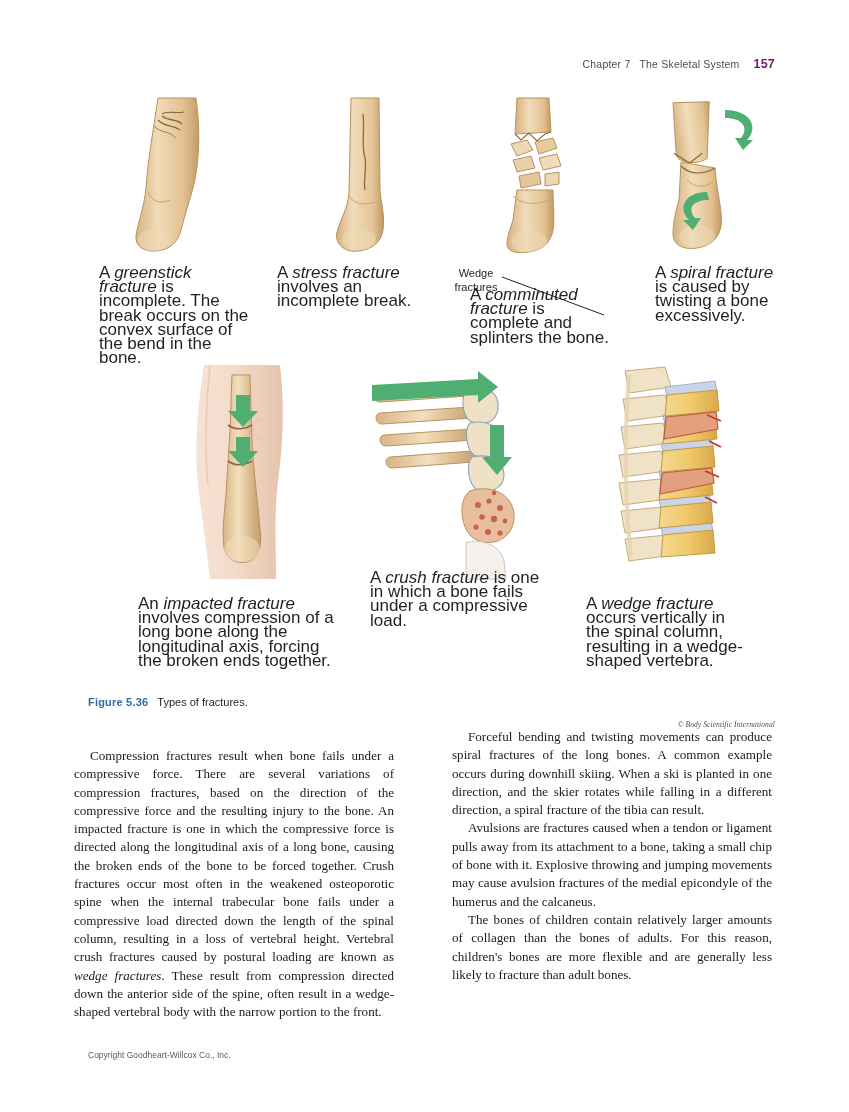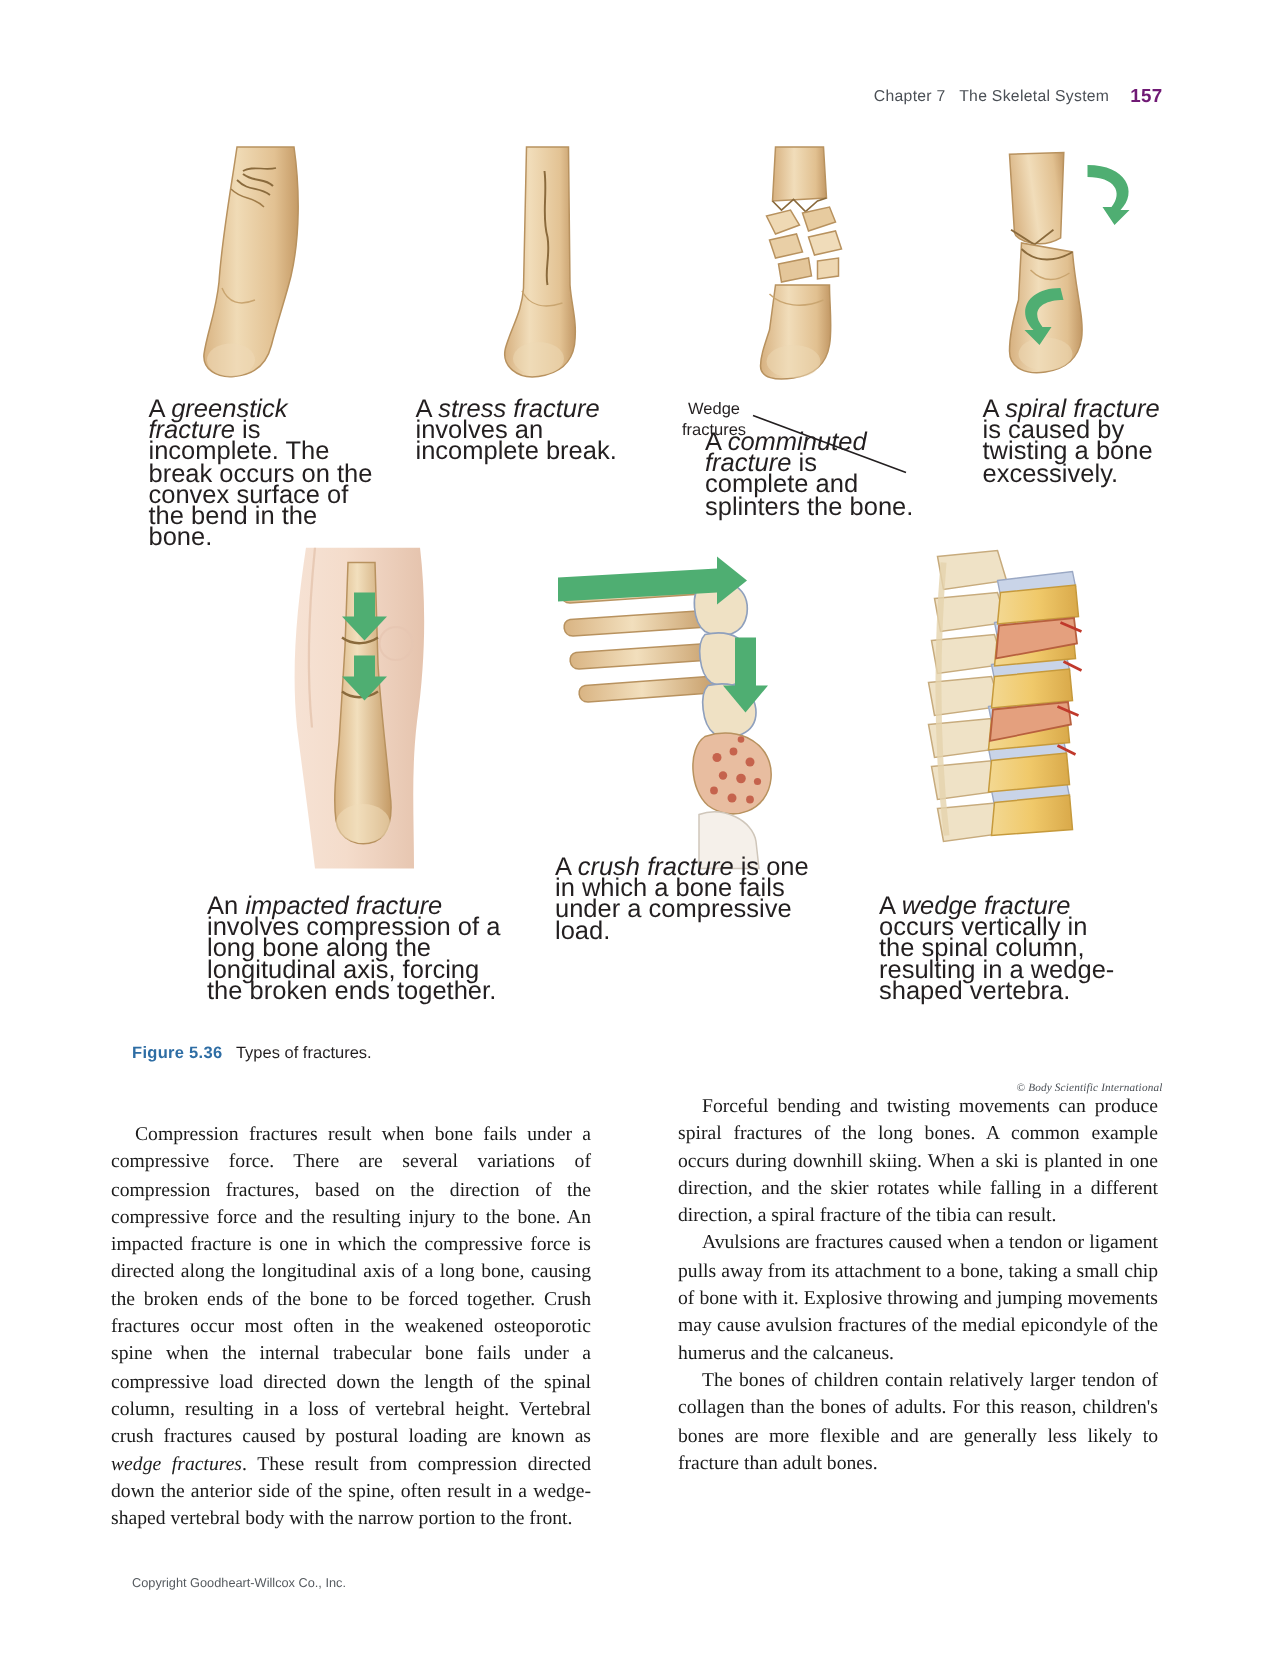--- a/index.html
+++ b/index.html
@@ -386,18 +386,18 @@
 
   <div class="col left">
     <p class="first">
       <span>Compression fractures result when bone fails under a compressive force. There are several variations of compression fractures, based on the direction of the compressive force and the resulting injury to the bone. An impacted fracture is one in which the compressive force is directed along the longitudinal axis of a long bone, causing the broken ends of the bone to be forced together. Crush fractures occur most often in the weakened osteoporotic spine when the internal trabecular bone fails under a compressive load directed down the length of the spinal column, resulting in a loss of vertebral height. Vertebral crush fractures caused by postural loading are known as </span><i>wedge fractures</i><span>. These result from compression directed down the anterior side of the spine, often result in a wedge-shaped vertebral body with the narrow portion to the front.</span>
     </p>
   </div>
 
   <div class="col right">
     <p>Forceful bending and twisting movements can produce spiral fractures of the long bones. A common example occurs during downhill skiing. When a ski is planted in one direction, and the skier rotates while falling in a different direction, a spiral fracture of the tibia can result.</p>
     <p>Avulsions are fractures caused when a tendon or ligament pulls away from its attachment to a bone, taking a small chip of bone with it. Explosive throwing and jumping movements may cause avulsion fractures of the medial epicondyle of the humerus and the calcaneus.</p>
-    <p>The bones of children contain relatively larger tendon of collagen than the bones of adults. For this reason, children's bones are more flexible and are generally less likely to fracture than adult bones.</p>
+    <p>The bones of children contain relatively larger amounts of collagen than the bones of adults. For this reason, children's bones are more flexible and are generally less likely to fracture than adult bones.</p>
   </div>
 
   <div class="copyright">Copyright Goodheart-Willcox Co., Inc.</div>
 
 </div>
 
 </body></html>

